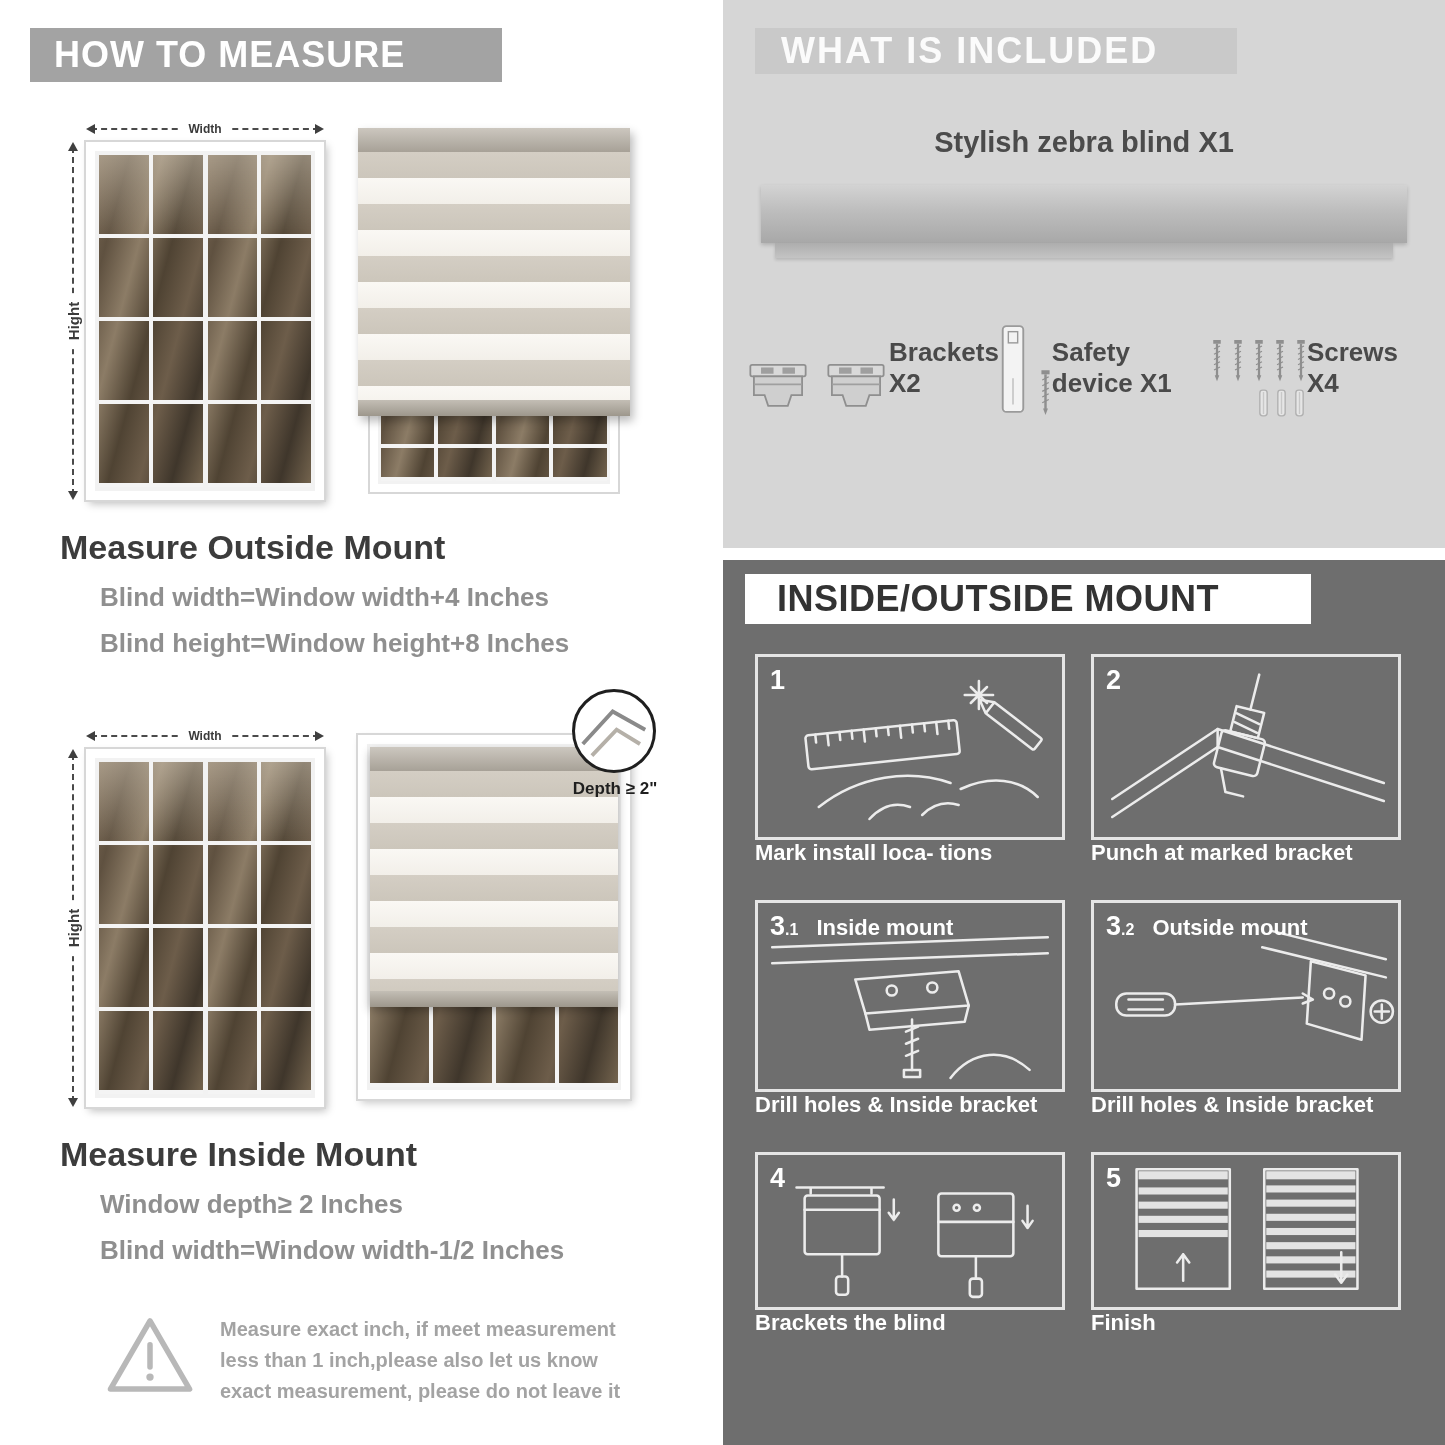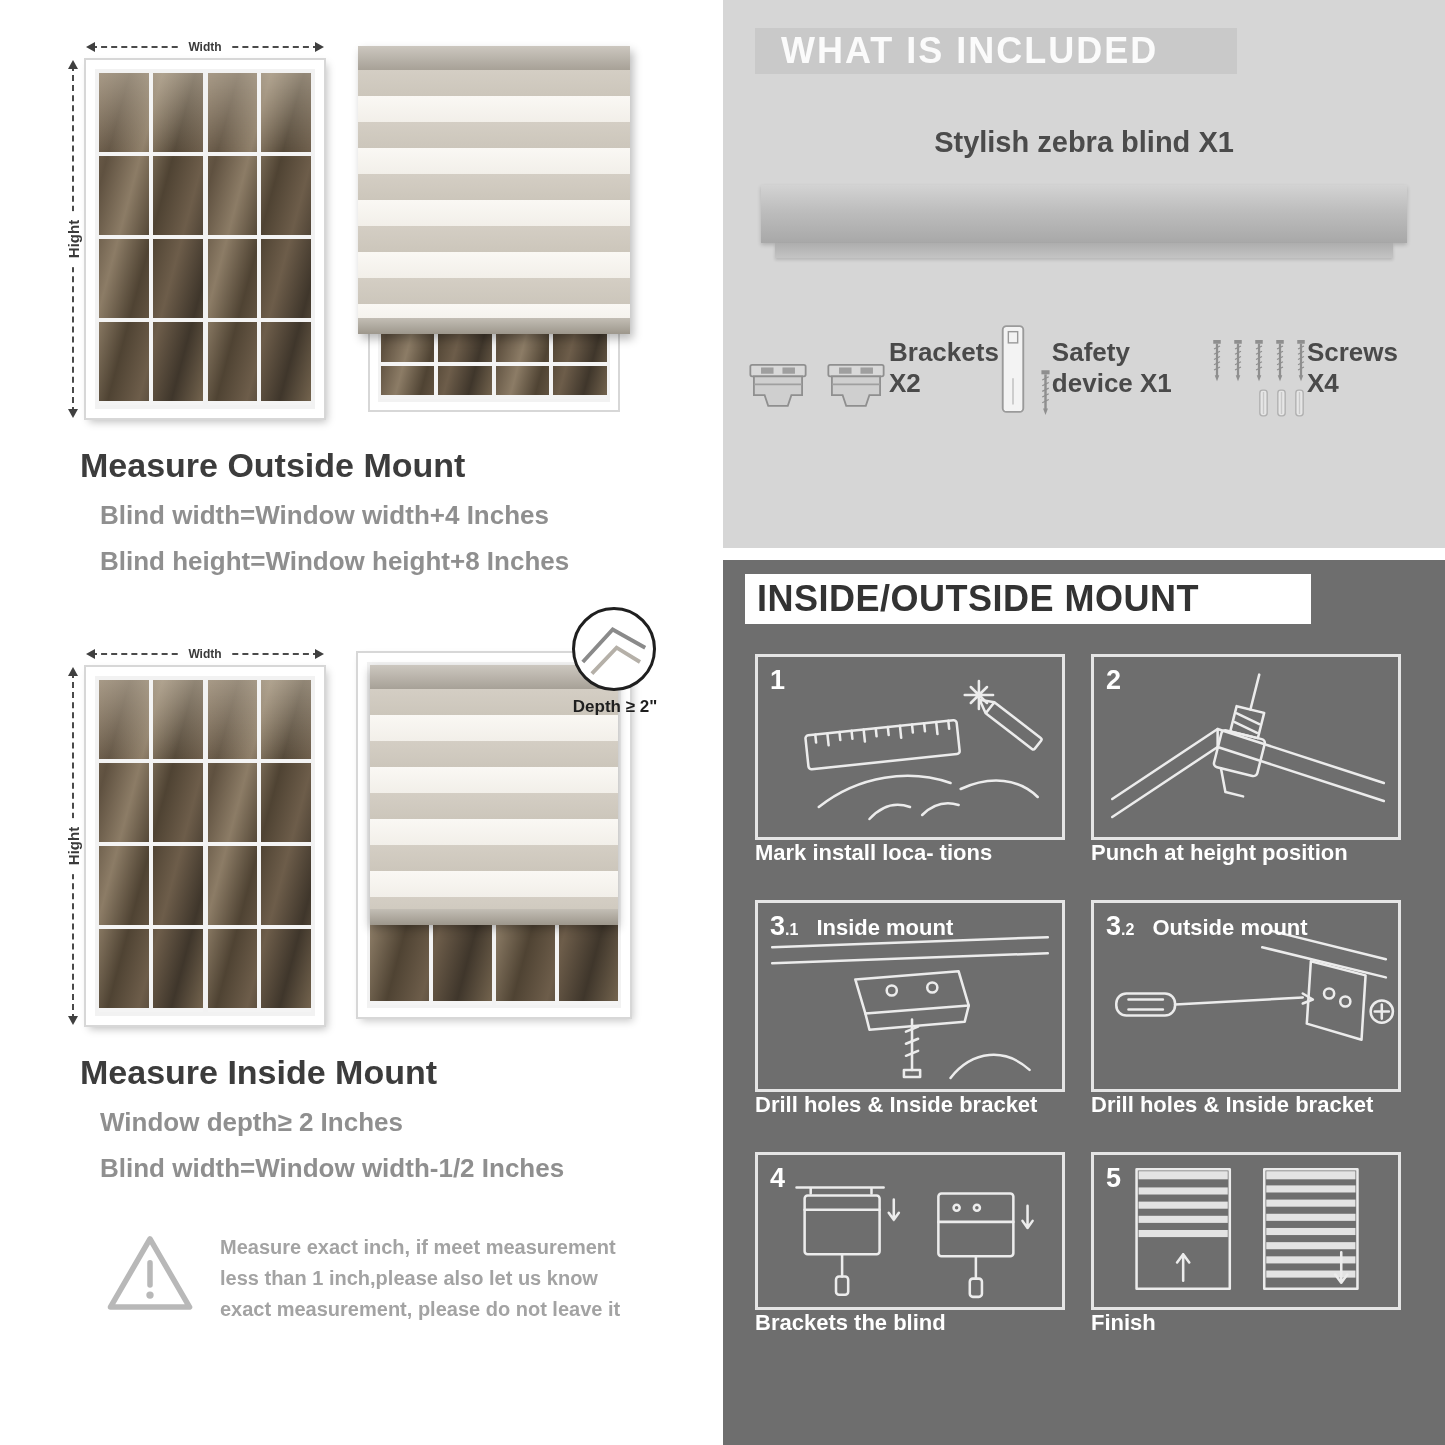--- a/index.html
+++ b/index.html
@@ -75,21 +75,21 @@
   .bfi-blind { position:absolute; top:3px; left:3px; right:3px; height:258px;
     box-shadow:0 5px 9px rgba(0,0,0,.3); }
   .bfi-blind .bf-stripes { height:220px; }
 
   .depth-callout { position:absolute; top:-46px; right:-28px; width:86px; text-align:center; }
   .depth-circle { width:84px; height:84px; border:3px solid #1f1f1f; border-radius:50%;
     background:#fff; overflow:hidden; }
   .depth-circle svg { width:100%; height:100%; }
   .depth-label { margin-top:6px; font-size:17px; font-weight:bold; color:#1f1f1f; white-space:nowrap; }
 
-  .m-heading { margin:28px 0 0 80px; font-size:34px; font-weight:bold; color:#3c3c3c; }
+  .m-heading { margin:28px 0 0 60px; font-size:34px; font-weight:bold; color:#3c3c3c; }
   .m-line { margin:15px 0 0 100px; font-size:26px; font-weight:bold; color:#8f8f8f; }
 
   .warning { display:flex; margin:46px 0 0 104px; gap:24px; align-items:flex-start; }
   .warning svg { width:92px; height:86px; flex:none; }
   .warning p { font-size:20px; font-weight:bold; color:#a3a3a3; line-height:1.55;
     width:412px; margin-top:2px; }
 
   
   .right { width:722px; display:flex; flex-direction:column; }
 
@@ -110,21 +110,21 @@
   .item-label { margin-top:14px; font-size:26px; font-weight:bold; color:#4a4a4a; }
   .screw-set { display:flex; flex-direction:column; align-items:center; gap:5px; }
   .screw-row { display:flex; gap:9px; align-items:flex-end; }
   .anchor-row { display:flex; gap:7px; align-self:flex-end; margin-right:2px; }
 
   .spacer { height:12px; background:#fff; }
 
   .mount { flex:1; background:#6e6e6e; padding-top:14px; }
   .banner-white { margin-left:22px; width:566px; height:50px; background:#fff; color:#333;
     font-size:36px; font-weight:bold; letter-spacing:.5px; display:flex; align-items:center;
-    padding-left:12px; }
+    padding-left:32px; }
 
   .steps { display:grid; grid-template-columns:1fr 1fr; column-gap:26px; row-gap:34px;
     margin:30px 44px 0 32px; }
   .step-box { position:relative; border:3px solid #e5e5e5; }
   .step-box.h1 { height:186px; } .step-box.h2 { height:192px; } .step-box.h3 { height:158px; }
   .step-box svg { position:absolute; inset:0; width:100%; height:100%; }
   .step-num { position:absolute; top:8px; left:12px; color:#fff; font-weight:bold;
     font-size:27px; z-index:2; }
   .step-sub { font-size:16px; font-weight:bold; }
   .step-title { font-size:22px; margin-left:18px; }
@@ -133,20 +133,21 @@
   .ln { stroke:#ececec; stroke-width:2.5; fill:none; stroke-linecap:round; stroke-linejoin:round; }
   .fillstripe { fill:#e3e3e3; stroke:none; }
 </style>
 </head>
 <body>
 
 <div class="page">
 
   <div class="left">
 
+    <div class="banner-gray">HOW TO MEASURE</div>
 
     <div class="diagram-row">
       <div class="fig">
         <div class="h-arrow">
           <span class="ah-l"></span>
           <span class="ah-r"></span>
           <span class="arrow-label">Width</span>
         </div>
         <div class="v-arrow">
           <span class="ah-t"></span>
@@ -373,21 +374,21 @@
               <path class="ln" d="M122,72 L122,90"></path>
               <g class="ln" transform="rotate(14 150 70)">
                 <path d="M150,16 L150,52"></path>
                 <rect x="136" y="52" width="28" height="26"></rect>
                 <path d="M138,59 l24,5 M138,68 l24,5"></path>
                 <rect x="128" y="78" width="44" height="38" rx="4"></rect>
                 <path d="M136,116 l10,22 h18"></path>
               </g>
             </svg>
           </div>
-          <div class="step-caption">Punch at  height position</div>
+          <div class="step-caption">Punch at  marked bracket</div>
         </div>
 
         <div class="step">
           <div class="step-box h2">
             <div class="step-num"><span>3</span><span class="step-sub">.1</span><span class="step-title">Inside mount</span></div>
             <svg viewBox="0 0 300 185" preserveAspectRatio="none">
               <path class="ln" d="M14,44 L286,34"></path>
               <path class="ln" d="M14,60 L286,50"></path>
               <path class="ln" d="M96,76 L198,68 L208,102 L106,110 Z"></path>
               <circle class="ln" cx="132" cy="87" r="5"></circle>

